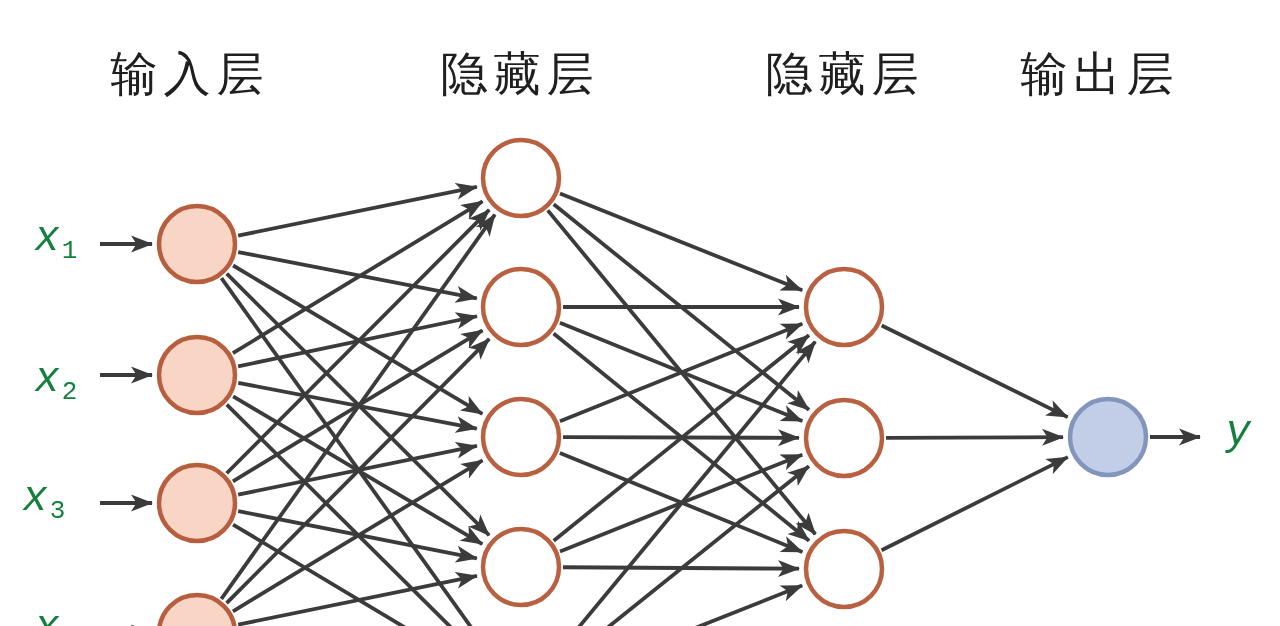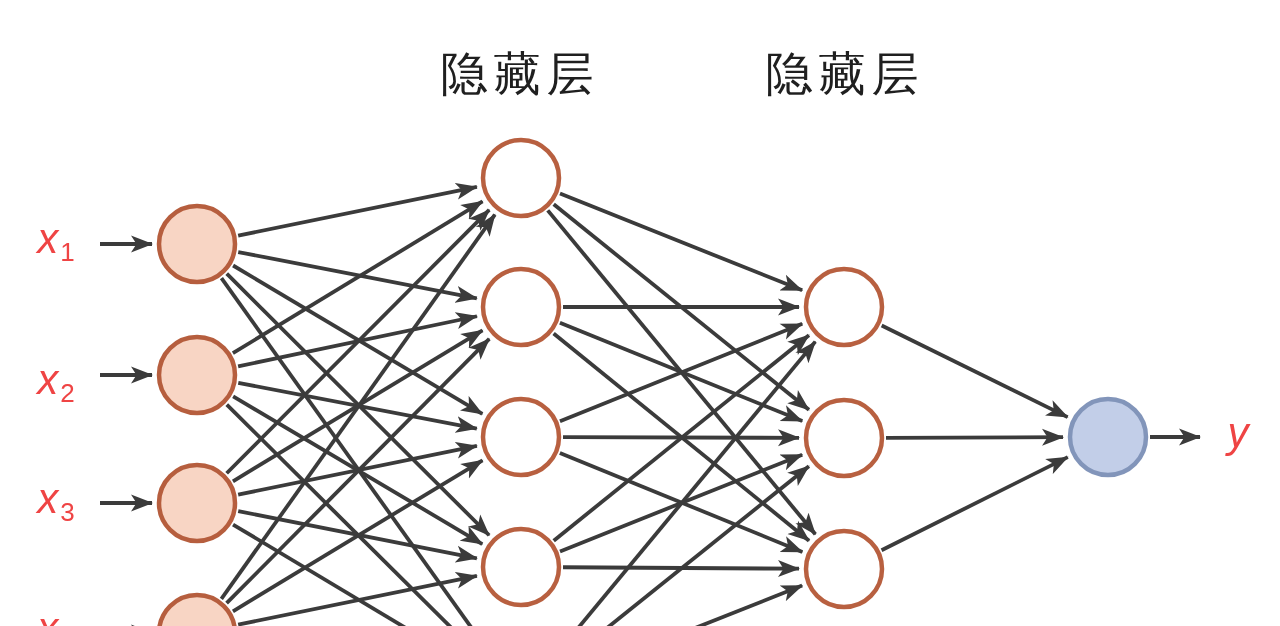--- a/index.html
+++ b/index.html
@@ -25,23 +25,23 @@
     transform: translate(-50%, -50%);
     font-size: 47px;
     color: #1f1f1f;
     white-space: nowrap;
     letter-spacing: 6px;
     font-family: "Liberation Serif", "DejaVu Serif", serif;
   }
   .io-label {
     position: absolute;
     transform: translate(-50%, -50%);
-    color: #ef4444;
+    color: #15803d;
     white-space: nowrap;
-    font-family: Liberation Sans, sans-serif;
+    font-family: Liberation Mono, monospace;
     font-style: italic;
     font-size: 42px;
     line-height: 1;
   }
   .io-label .sub {
     font-size: 26px;
     font-style: normal;
     vertical-align: -8px;
     margin-left: 2px;
   }
@@ -107,26 +107,28 @@
       <circle cx="521" cy="307" r="38" fill="#ffffff" stroke="#b86040" stroke-width="4.5"></circle>
       <circle cx="521" cy="437" r="38" fill="#ffffff" stroke="#b86040" stroke-width="4.5"></circle>
       <circle cx="521" cy="567" r="38" fill="#ffffff" stroke="#b86040" stroke-width="4.5"></circle>
       <circle cx="521" cy="697" r="38" fill="#ffffff" stroke="#b86040" stroke-width="4.5"></circle>
       <circle cx="844" cy="307" r="38" fill="#ffffff" stroke="#b86040" stroke-width="4.5"></circle>
       <circle cx="844" cy="438" r="38" fill="#ffffff" stroke="#b86040" stroke-width="4.5"></circle>
       <circle cx="844" cy="569" r="38" fill="#ffffff" stroke="#b86040" stroke-width="4.5"></circle>
       <circle cx="1108" cy="437" r="38" fill="#c2cee8" stroke="#8295ba" stroke-width="4.5"></circle>
     </svg>
 
+  <div class="layer-title" id="lt0" style="left: 190px; top: 74px;">输入层</div>
   <div class="layer-title" id="lt1" style="left: 520px; top: 74px;">隐藏层</div>
   <div class="layer-title" id="lt2" style="left: 845px; top: 74px;">隐藏层</div>
+  <div class="layer-title" id="lt3" style="left: 1100px; top: 74px;">输出层</div>
 
   <div id="input-labels">
       <div class="io-label" style="left: 56px; top: 241px;"><span class="math">x</span><span class="sub">1</span></div>
       <div class="io-label" style="left: 56px; top: 382px;"><span class="math">x</span><span class="sub">2</span></div>
-      <div class="io-label" style="left: 56px; top: 501px;"><span class="math">x</span><span class="sub">3</span></div>
+      <div class="io-label" style="left: 44px; top: 501px;"><span class="math">x</span><span class="sub">3</span></div>
       <div class="io-label" style="left: 56px; top: 630px;"><span class="math">x</span><span class="sub">4</span></div>
     </div>
 
   <div class="io-label" id="out-label" style="left: 1238px; top: 433px;">
     <span class="math">y</span>
   </div>
 </div>
 
 </body></html>

